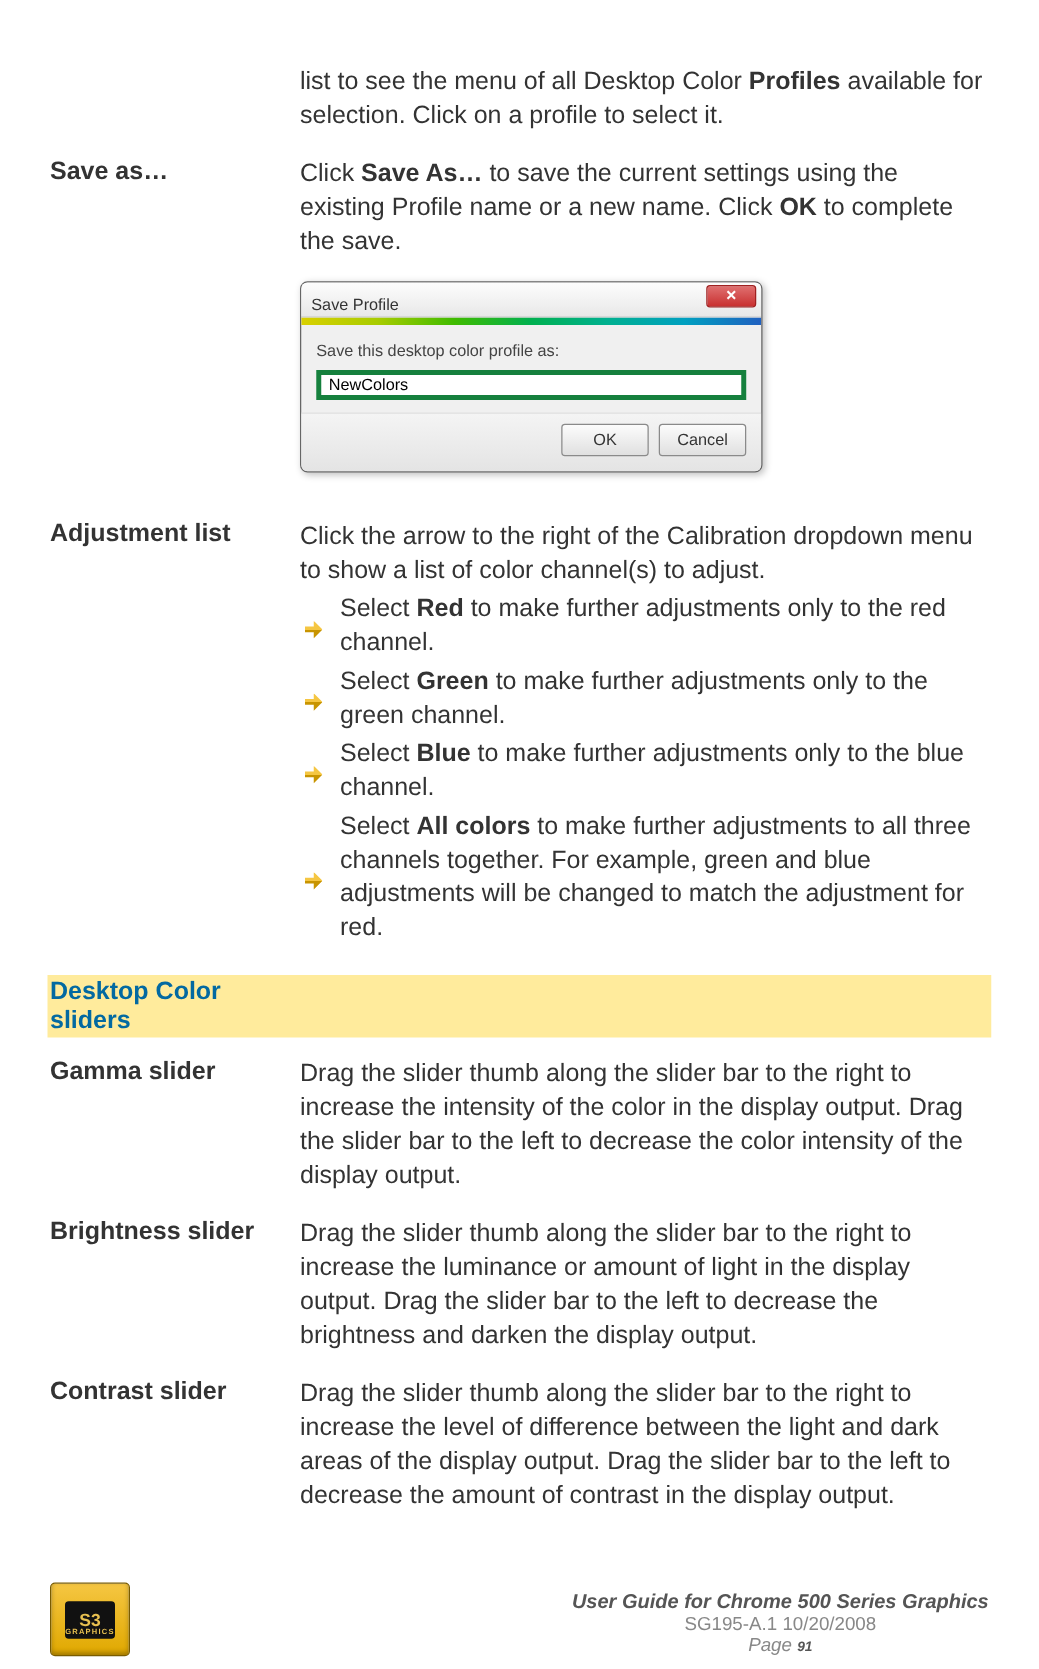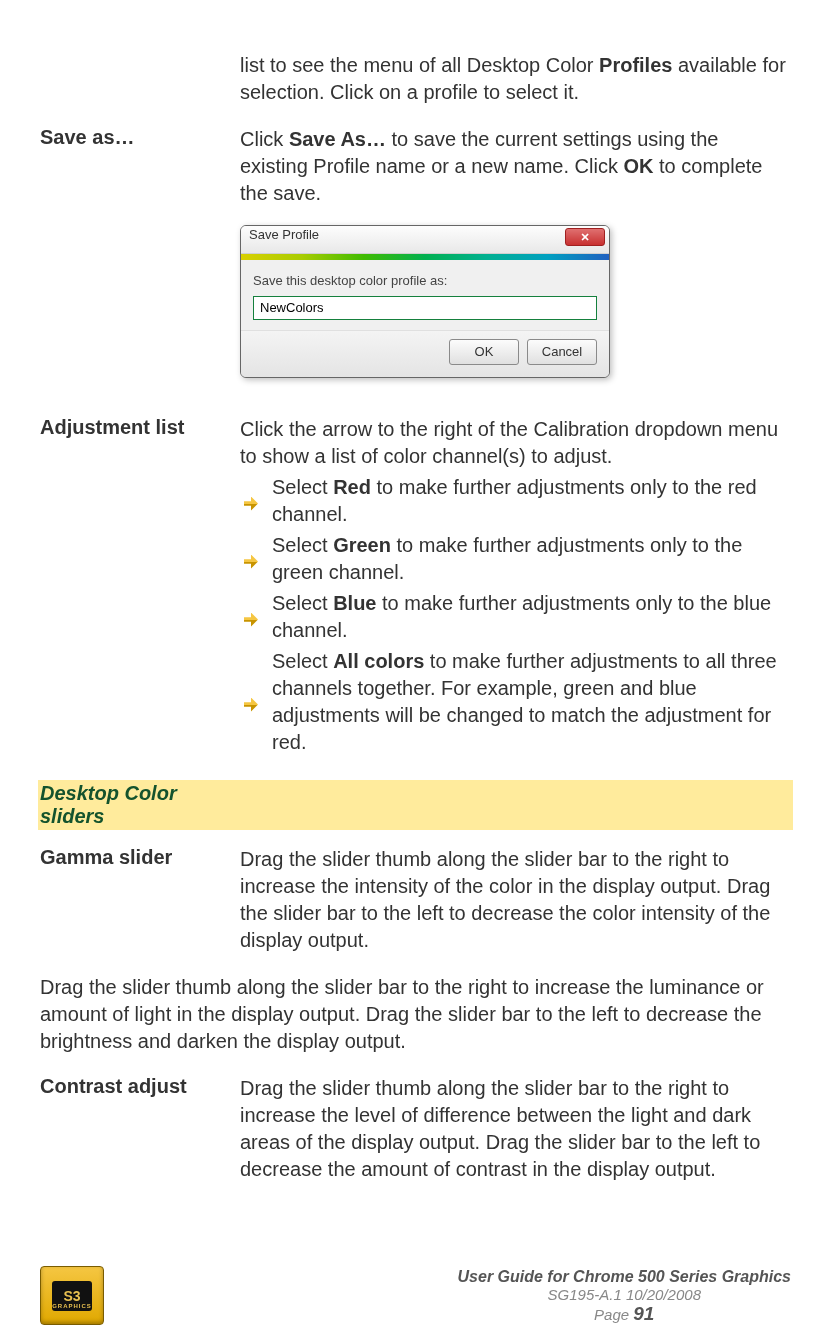--- a/index.html
+++ b/index.html
@@ -57,38 +57,37 @@
       top:0;left:0;right:0;bottom:0;
     }
     .bullet-text { flex: 1; }
     .highlight-row {
       background: #ffeb9c;
       display: flex;
       margin: 0 -2px 16px -2px;
       padding: 2px;
     }
     .highlight-row .label-col {
-      color: #14532d;
-      font-style: italic;
+      color: #0369a1;
       font-weight: bold;
     }
     
     .dialog {
       width: 370px;
       border: 1px solid #666;
       background: #f0f0f0;
       box-shadow: 2px 2px 6px rgba(0,0,0,0.25);
       border-radius: 6px;
       overflow: hidden;
       font-family: "Segoe UI", Tahoma, sans-serif;
       margin-bottom: 18px;
     }
     .dialog-title {
       display:flex;
-      align-items:flex-start;
+      align-items:flex-end;
       background: linear-gradient(#fdfdfd,#e8e8e8);
       border-bottom:1px solid #d0d0d0;
       height:28px;
       font-size:13px;
       padding-left:8px;
       position:relative;
     }
     .dialog-title .close-btn{
       position:absolute; right:4px; top:2px;
       width:40px; height:18px;
@@ -103,21 +102,21 @@
       background: linear-gradient(to right, #d9d000, #a8cc00, #3fbb00, #00b050, #00b090, #00a0c0, #2060c0);
     }
     .dialog-body{
       padding:12px 12px 10px 12px;
       font-size:13px;
       color:#444;
     }
     .dialog-body .prompt{ margin-bottom:6px; }
     .dlg-input{
       width:100%;
-      border:1px solid #15803d;
+      border:4px solid #15803d;
       background:#fff;
       padding:3px 6px;
       font-size:13px;
       height:24px;
     }
     .dlg-btn-row{
       display:flex; justify-content:flex-end; gap:8px;
       padding:8px 12px 12px 12px;
       border-top:1px solid #e0e0e0;
       background: linear-gradient(#f4f4f4,#e4e4e4);
@@ -164,23 +163,23 @@
       text-align:center;
       font-size:6px;
       letter-spacing:1px;
       color:#e8c050;
     }
     .footer-text{
       text-align:center;
       font-size:16px;
     }
     .footer-line1{ font-style:italic; font-weight:bold; color:#555; }
-    .footer-line2{ font-style:italic; color:#888; font-size:15px; }
+    .footer-line2{ color:#888; font-size:15px; }
     .footer-line3{ font-style:italic; color:#888; font-size:15px; }
-    .footer-line3 .pg{ font-weight:bold; color:#555; font-size:19px; font-style:italic;}
+    .footer-line3 .pg{ font-weight:bold; color:#555; font-size:11px; font-style:italic;}
   </style>
 </head>
 <body>
 
 <div class="content-wrap">
 
   <div class="row">
     <div class="label-col"></div>
     <div class="desc-col">
       <p>
@@ -245,27 +244,28 @@
   </div>
 
   <div class="row">
     <div class="label-col">Gamma slider</div>
     <div class="desc-col">
         <p>Drag the slider thumb along the slider bar to the right to increase the intensity of the color in the display output. Drag the slider bar to the left to decrease the color intensity of the display output.</p>
       </div>
   </div>
 
   <div class="row">
+    <div class="label-col">Brightness slider</div>
     <div class="desc-col">
         <p>Drag the slider thumb along the slider bar to the right to increase the luminance or amount of light in the display output. Drag the slider bar to the left to decrease the brightness and darken the display output.</p>
       </div>
   </div>
 
   <div class="row">
-    <div class="label-col">Contrast adjust</div>
+    <div class="label-col">Contrast slider</div>
     <div class="desc-col">
         <p>Drag the slider thumb along the slider bar to the right to increase the level of difference between the light and dark areas of the display output. Drag the slider bar to the left to decrease the amount of contrast in the display output.</p>
       </div>
   </div>
 
 </div>
 
 <div class="footer">
   <div class="logo">
     <div class="logo-inner">

